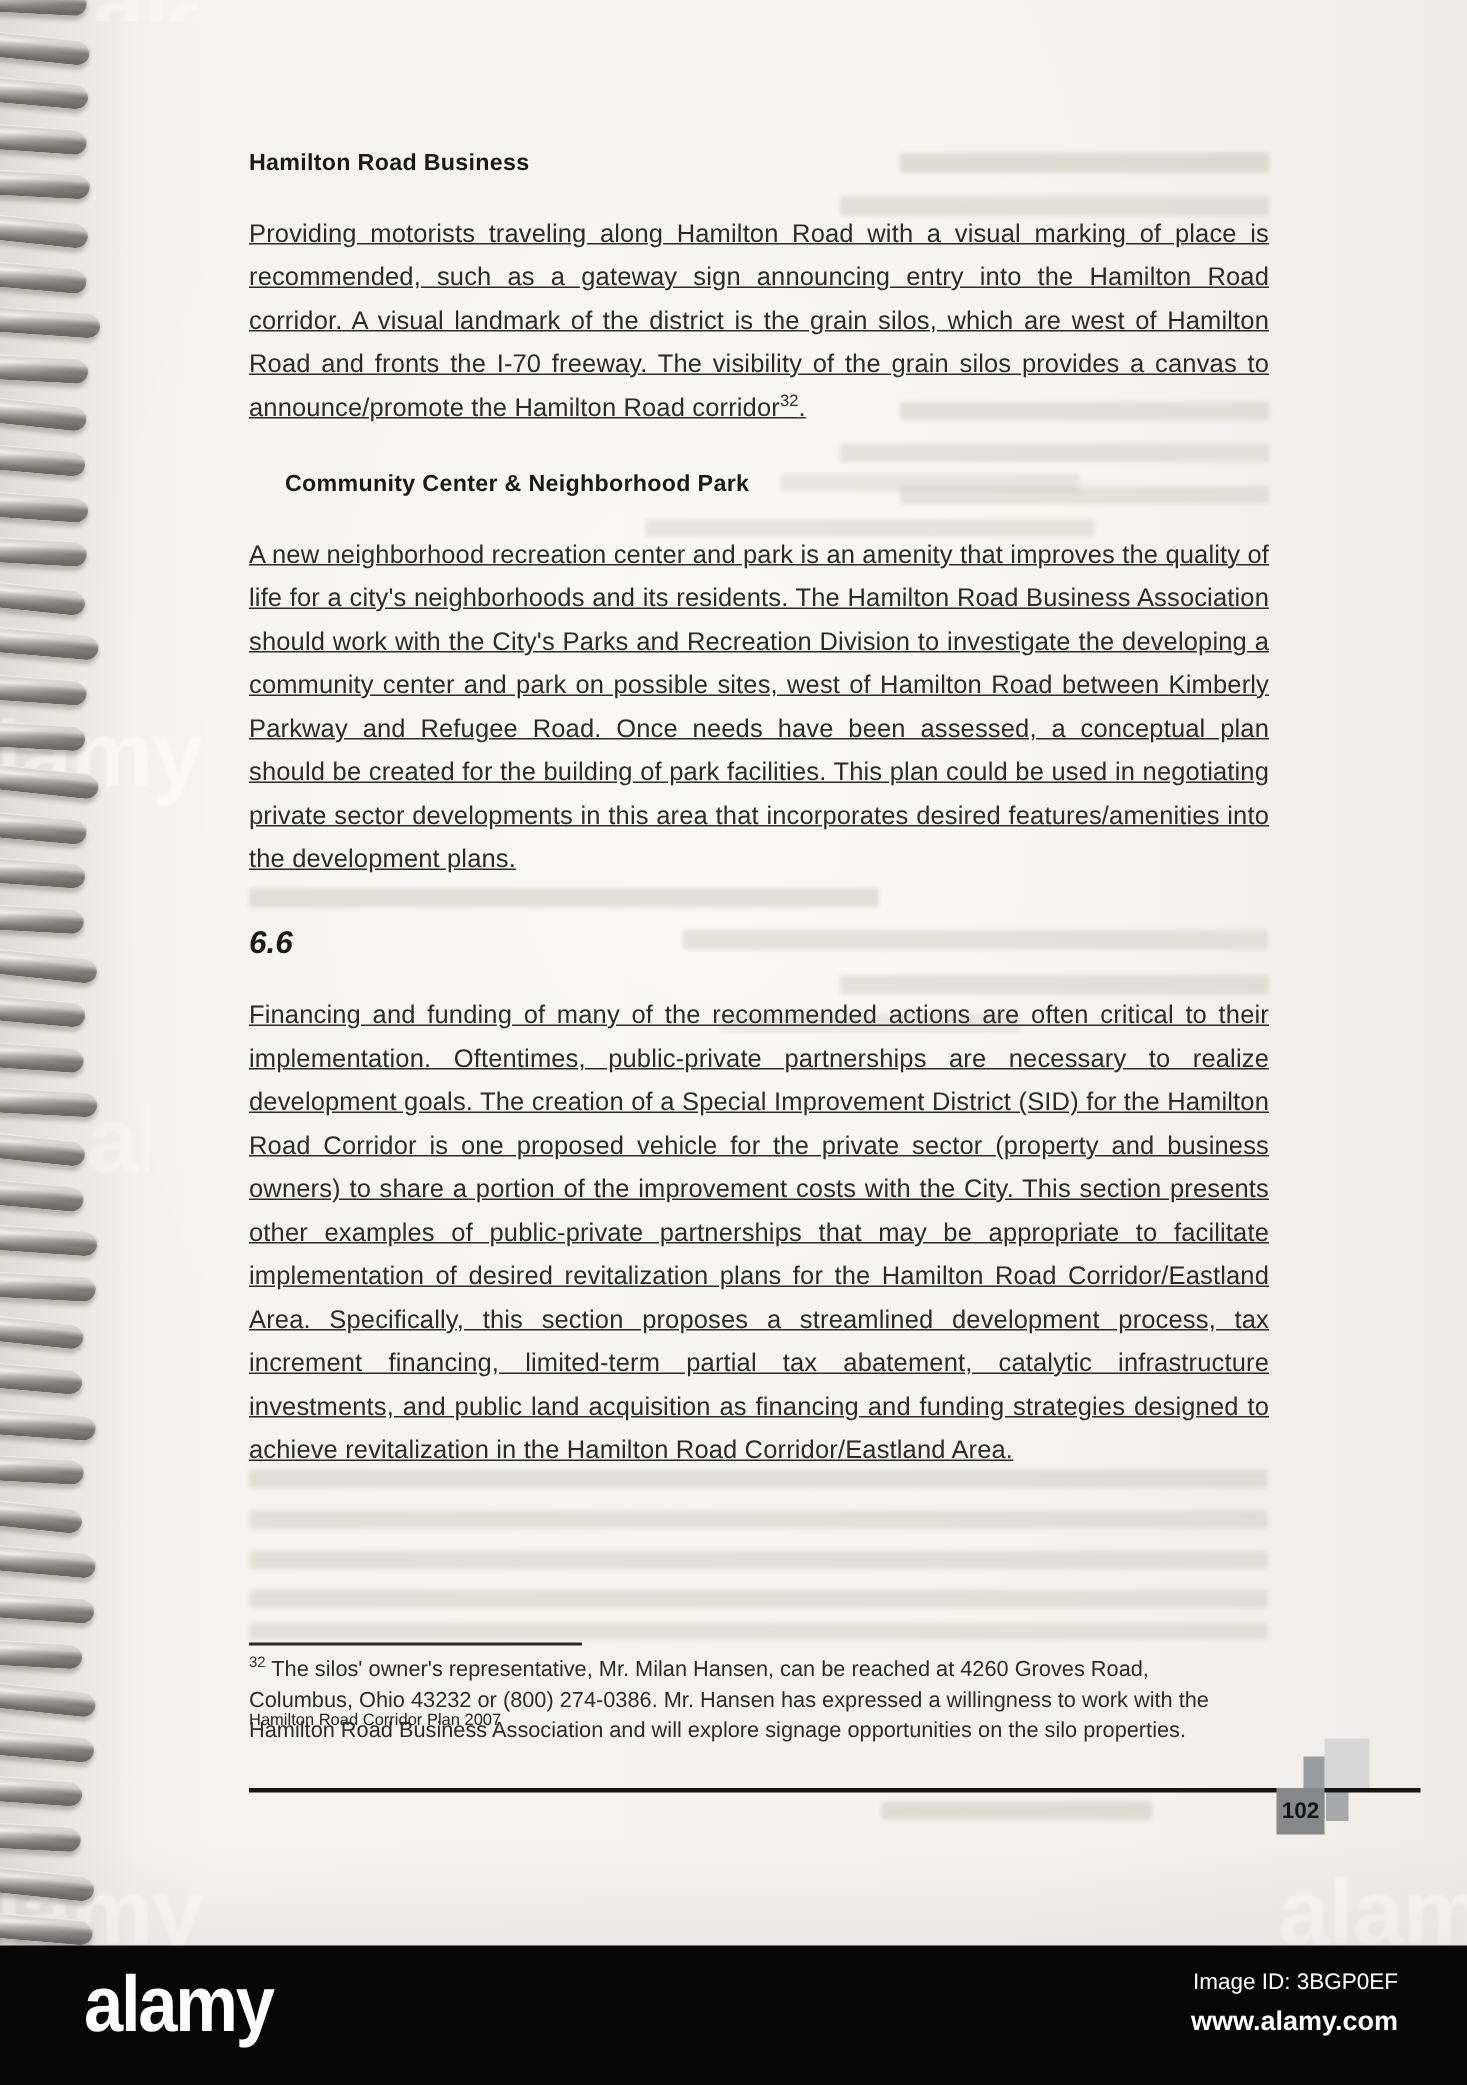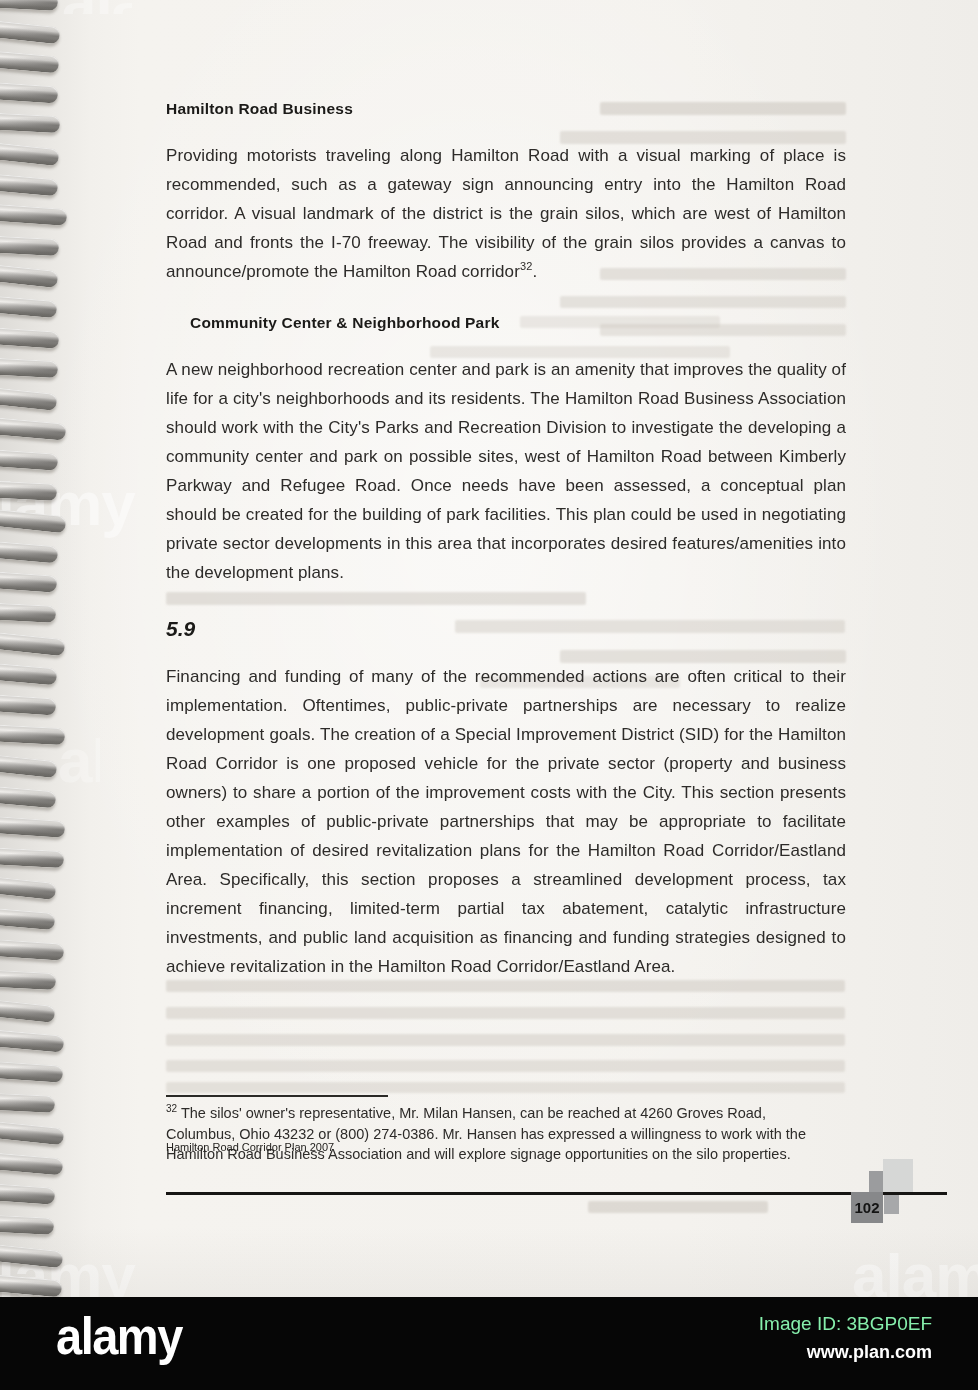--- a/index.html
+++ b/index.html
@@ -40,21 +40,21 @@
       linear-gradient(to bottom, #c9c7c3 0%, #efedea 30%, #b4b2af 58%, #7a7874 82%, #65635f 100%);
     box-shadow:0 3px 3px rgba(70,62,54,.30), inset 0 1px 1px rgba(255,255,255,.7);
   }
   
   .doc-head{
     position:absolute;left:166px;width:680px;margin:0;
     font-size:15.5px;font-weight:bold;color:#1b1a18;letter-spacing:.2px;
   }
   .para{
     position:absolute;left:166px;width:680px;margin:0;
-    font-size:17px;line-height:29px;color:#2d2b29;text-align:justify;letter-spacing:.1px;
+    font-size:17px;line-height:29px;color:#2d2b29;text-align:justify;letter-spacing:.1px;text-decoration:underline;
   }
   .para sup{font-size:11px;line-height:0;}
   .sec-head{
     position:absolute;left:166px;width:680px;margin:0;display:flex;
     font-size:21px;font-weight:bold;font-style:italic;color:#1b1a18;
   }
   .sec-head .sec-num{width:62px;flex:none;}
   .fn-rule{position:absolute;left:166px;top:1095px;width:222px;height:2px;background:#29282 6;background:#2a2926;}
   .footnote{
     position:absolute;left:166px;top:1103px;width:648px;margin:0;
@@ -80,21 +80,21 @@
   .alamy-bar{
     position:absolute;left:0;top:1297px;width:978px;height:93px;background:#060606;z-index:5;
   }
   .alamy-logo{
     position:absolute;left:56px;top:8px;margin:0;
     font-size:47px;font-weight:800;color:#ffffff;letter-spacing:-1.5px;
     transform:scaleY(1.12);transform-origin:top left;
     font-family:"Liberation Sans", sans-serif;
   }
   .alamy-meta{position:absolute;right:46px;top:16px;text-align:right;}
-  .alamy-id{margin:0;font-size:19px;color:#86efac;}
+  .alamy-id{margin:0;font-size:15px;color:#ffffff;}
   .alamy-url{margin:7px 0 0 0;font-size:18px;font-weight:bold;color:#ffffff;}
 </style>
 </head>
 <body>
 
 <div class="paper">
 
   <div id="ghosts">
       <div class="ghost" style="left: 600px; top: 102px; width: 246px; height: 13px; opacity: 0.5;"></div>
       <div class="ghost" style="left: 560px; top: 131px; width: 286px; height: 13px; opacity: 0.42;"></div>
@@ -125,21 +125,21 @@
       <span class="wm">alamy</span>
     </div>
 
   <h2 class="doc-head" style="top:100px;">Hamilton Road Business</h2>
   <p class="para" style="top:141px;"><span>Providing motorists traveling along Hamilton Road with a visual marking of place is recommended, such as a gateway sign announcing entry into the Hamilton Road corridor. A visual landmark of the district is the grain silos, which are west of Hamilton Road and fronts the I-70 freeway.  The visibility of the grain silos provides a canvas to announce/promote the Hamilton Road corridor</span><sup>32</sup><span>.</span></p>
 
   <h2 class="doc-head" style="top:314px;margin-left:24px;">Community Center &amp; Neighborhood Park</h2>
   <p class="para" style="top:355px;">A new neighborhood recreation center and park is an amenity that improves the quality of life for a city's neighborhoods and its residents.  The Hamilton Road Business Association should work with the City's Parks and Recreation Division to investigate the developing a community center and park on possible sites, west of Hamilton Road between Kimberly Parkway and Refugee Road.  Once needs have been assessed, a conceptual plan should be created for the building of park facilities.  This plan could be used in negotiating private sector developments in this area that incorporates desired features/amenities into the development plans.</p>
 
   <h2 class="sec-head" style="top:617px;">
-    <span class="sec-num">5.9</span>
+    <span class="sec-num">6.6</span>
   </h2>
   <p class="para" style="top:662px;">Financing and funding of many of the recommended actions are often critical to their implementation.  Oftentimes, public-private partnerships are necessary to realize development goals.  The creation of a Special Improvement District (SID) for the Hamilton Road Corridor is one proposed vehicle for the private sector (property and business owners) to share a portion of the improvement costs with the City.  This section presents other examples of public-private partnerships that may be appropriate to facilitate implementation of desired revitalization plans for the Hamilton Road Corridor/Eastland Area.  Specifically, this section proposes a streamlined development process, tax increment financing, limited-term partial tax abatement, catalytic infrastructure investments, and public land acquisition as financing and funding strategies designed to achieve revitalization in the Hamilton Road Corridor/Eastland Area.</p>
 
   <div class="fn-rule"></div>
   <p class="footnote"><sup>32</sup><span> The silos' owner's representative, Mr. Milan Hansen, can be reached at 4260 Groves Road, Columbus, Ohio 43232 or (800) 274-0386.  Mr. Hansen has expressed a willingness to work with the Hamilton Road Business Association and will explore signage opportunities on the silo properties.</span></p>
 
   <div class="footer-rule"></div>
   <p class="footer-title">Hamilton Road Corridor Plan 2007</p>
   <div class="sq sq-light"></div>
   <div class="sq sq-bar"></div>
@@ -190,15 +190,15 @@
     <div class="coil" style="top: 1185.4px; left: -24px; width: 79px; transform: rotate(4deg);"></div>
     <div class="coil" style="top: 1216px; left: -22px; width: 76px; transform: rotate(3deg);"></div>
     <div class="coil" style="top: 1246.6px; left: -20px; width: 83px; transform: rotate(6deg);"></div>
     <div class="coil" style="top: 1277.2px; left: -18px; width: 80px; transform: rotate(5deg);"></div>
   </div>
 
 <div class="alamy-bar">
   <p class="alamy-logo">alamy</p>
   <div class="alamy-meta">
     <p class="alamy-id">Image ID: 3BGP0EF</p>
-    <p class="alamy-url">www.plan.com</p>
+    <p class="alamy-url">www.alamy.com</p>
   </div>
 </div>
 
 </body></html>

